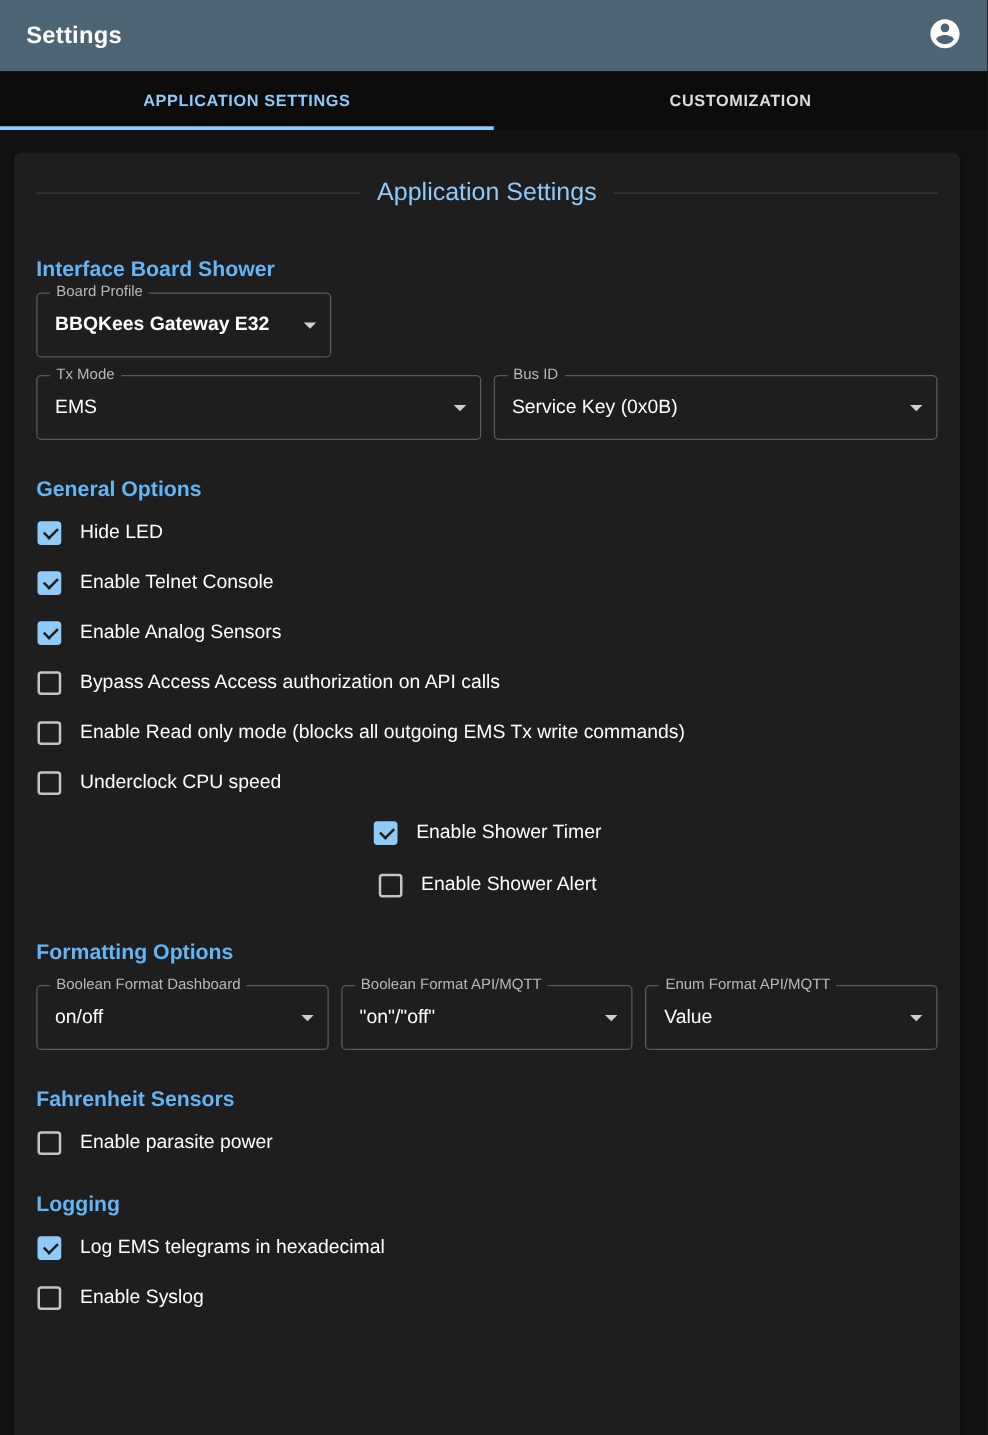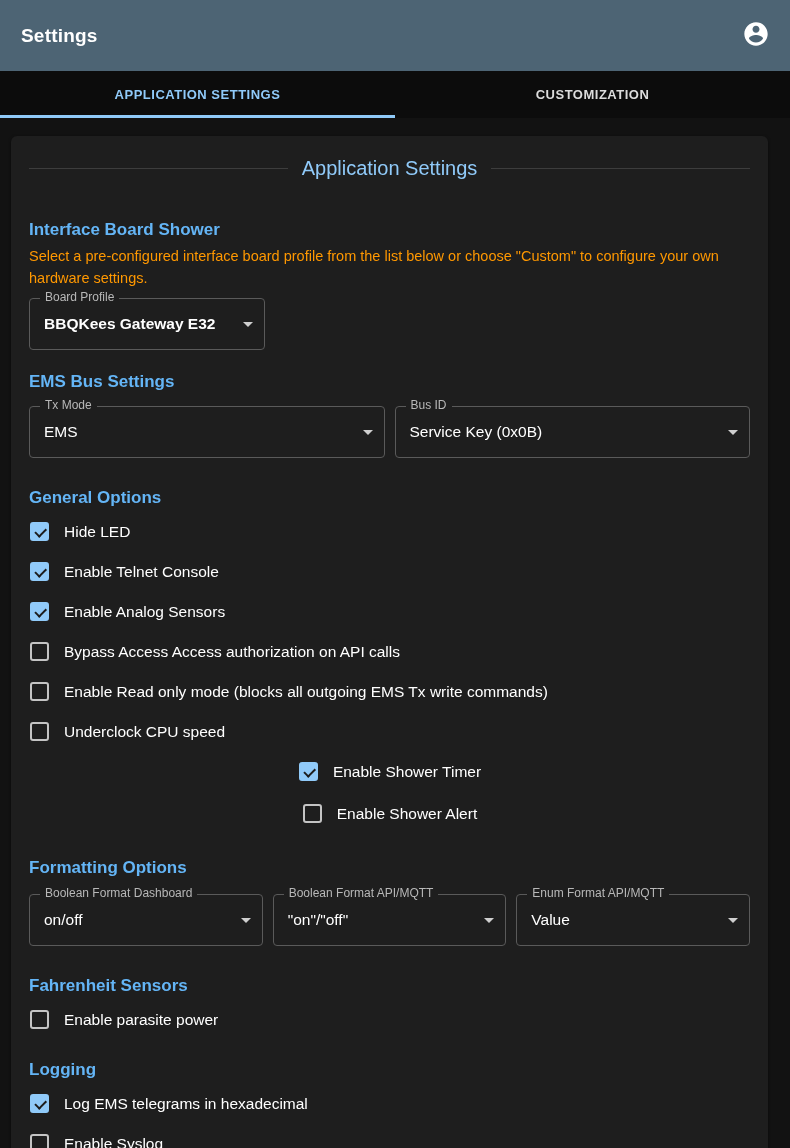--- a/index.html
+++ b/index.html
@@ -5,21 +5,21 @@
   * { margin:0; padding:0; box-sizing:border-box; }
   html,body { width:790px; height:1148px; overflow:hidden; }
   body {
     background:#121212;
     font-family:"Liberation Sans","DejaVu Sans",sans-serif;
     color:#ffffff;
   }
 
   
   .app-bar {
-    height:71px; background:#4d6474;
+    height:57px; background:#4d6474;
     display:flex; align-items:center;
     padding:0 14px 0 21px;
   }
   .app-bar h1 { font-size:19px; font-weight:700; color:#ffffff; letter-spacing:0.2px; }
   .app-bar .spacer { flex:1; }
   .icon-btn {
     width:40px; height:40px; border:none; background:transparent;
     display:flex; align-items:center; justify-content:center;
     border-radius:50%; cursor:pointer;
   }
@@ -126,31 +126,29 @@
 
 <main class="card">
 
   <div class="title-row">
     <div class="line"></div>
     <div class="page-title">Application Settings</div>
     <div class="line"></div>
   </div>
 
   <h2 class="section-heading mt-40">Interface Board Shower</h2>
-  <p class="help-text">Select a pre-configured interface board profile from the list below or choose "Custom" to configure your own hardware settings.</p>
 
   <div class="select-row" style="margin-top:8px;">
     <div class="select" style="width:236px;">
       <span class="select-label">Board Profile</span>
       <span class="select-value bold">BBQKees Gateway E32</span>
       <span class="select-arrow"></span>
     </div>
   </div>
 
-  <h2 class="section-heading mt-22">EMS Bus Settings</h2>
   <div class="select-row">
     <div class="select grow">
       <span class="select-label">Tx Mode</span>
       <span class="select-value">EMS</span>
       <span class="select-arrow"></span>
     </div>
     <div class="select grow">
       <span class="select-label">Bus ID</span>
       <span class="select-value">Service Key (0x0B)</span>
       <span class="select-arrow"></span>

